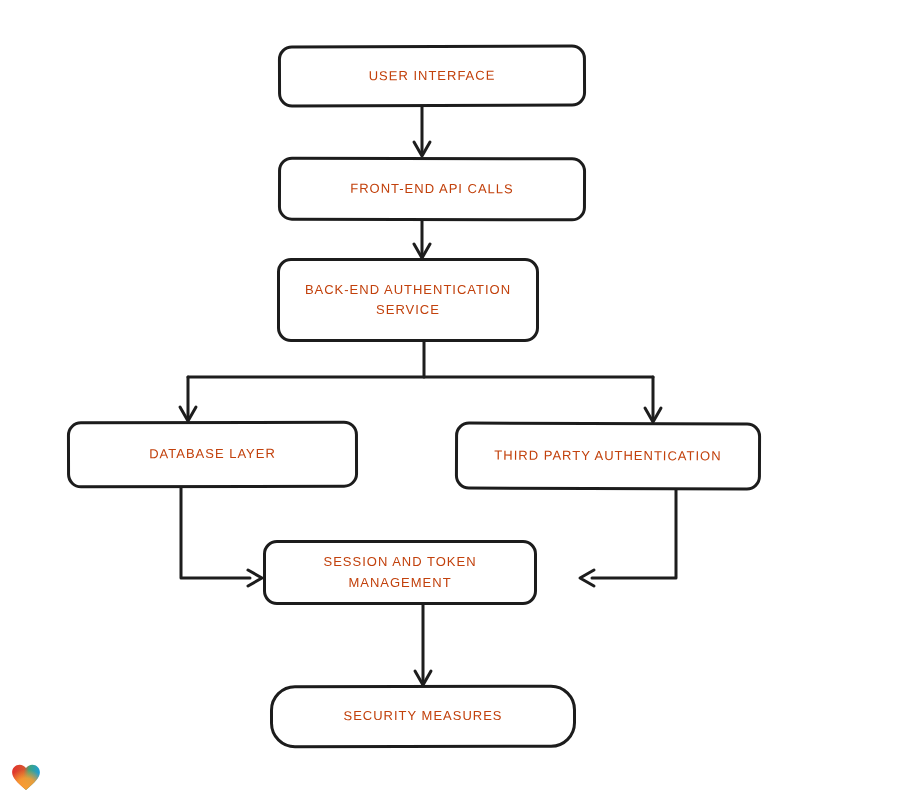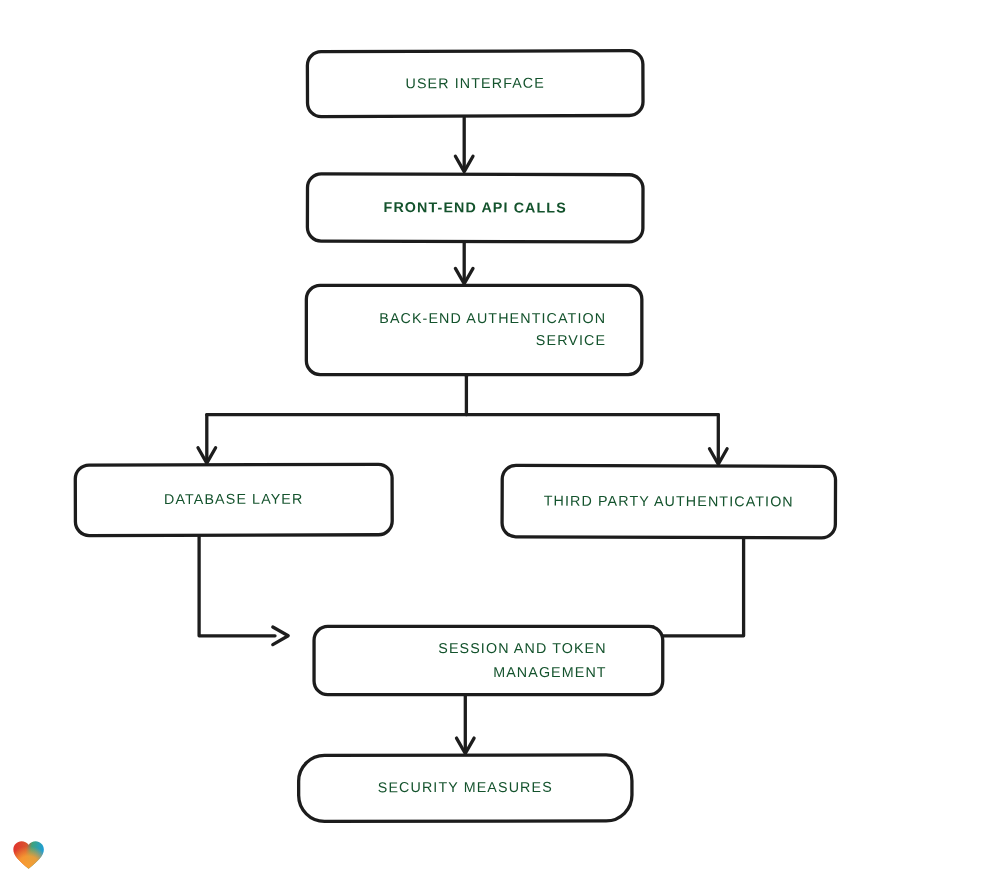--- a/index.html
+++ b/index.html
@@ -39,32 +39,31 @@
     border: 3.5px solid #1c1c1c;
     border-radius: 14px;
     box-sizing: border-box;
     text-align: center;
   }
   .node-label {
     display: inline-block;
     font-size: 13px;
     letter-spacing: 1px;
     line-height: 1.55;
-    color: #14532d;
+    color: #c2410c;
     text-transform: uppercase;
     font-variant: small-caps;
-    text-align: right;
   }
   
   .n1 { left: 278px; top: 45px;  width: 308px; height: 62px; transform: rotate(-0.2deg); }
-  .n2 { left: 278px; top: 157px; width: 308px; height: 64px; transform: rotate(0.15deg); font-weight: bold; }
-  .n3 { left: 277px; top: 258px; width: 308px; height: 84px; }
+  .n2 { left: 278px; top: 157px; width: 308px; height: 64px; transform: rotate(0.15deg); }
+  .n3 { left: 277px; top: 258px; width: 262px; height: 84px; }
   .n4 { left: 67px;  top: 421px; width: 291px; height: 67px; transform: rotate(-0.15deg); }
   .n5 { left: 455px; top: 422px; width: 306px; height: 68px; transform: rotate(0.2deg); }
-  .n6 { left: 284px; top: 540px; width: 320px; height: 65px; margin-top: 28px; }
+  .n6 { left: 263px; top: 540px; width: 274px; height: 65px; }
   .n7 { left: 270px; top: 685px; width: 306px; height: 63px; transform: rotate(-0.1deg); border-radius: 25px; }
   .n3 .node-label { max-width: 240px; }
   .n6 .node-label { max-width: 215px; }
   .watermark {
     position: absolute;
     left: 9px;
     top: 760px;
     width: 34px;
     height: 32px;
   }

